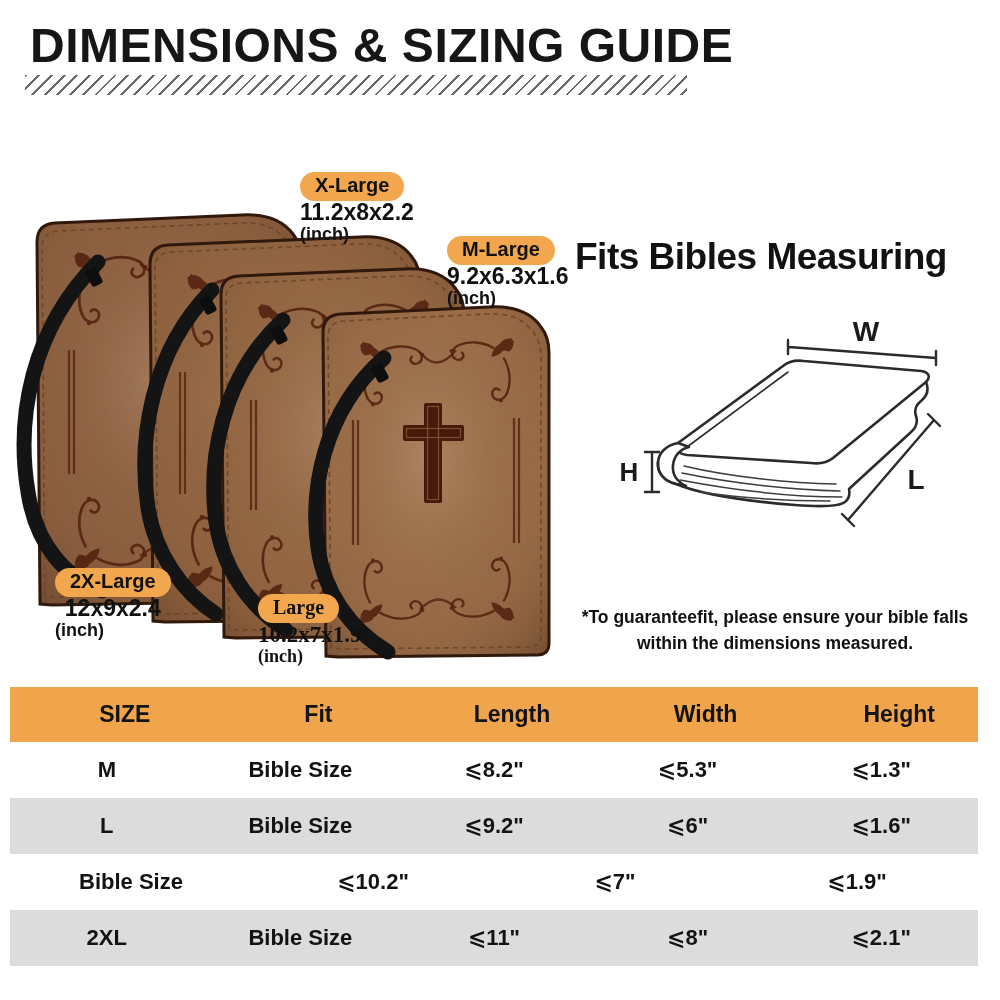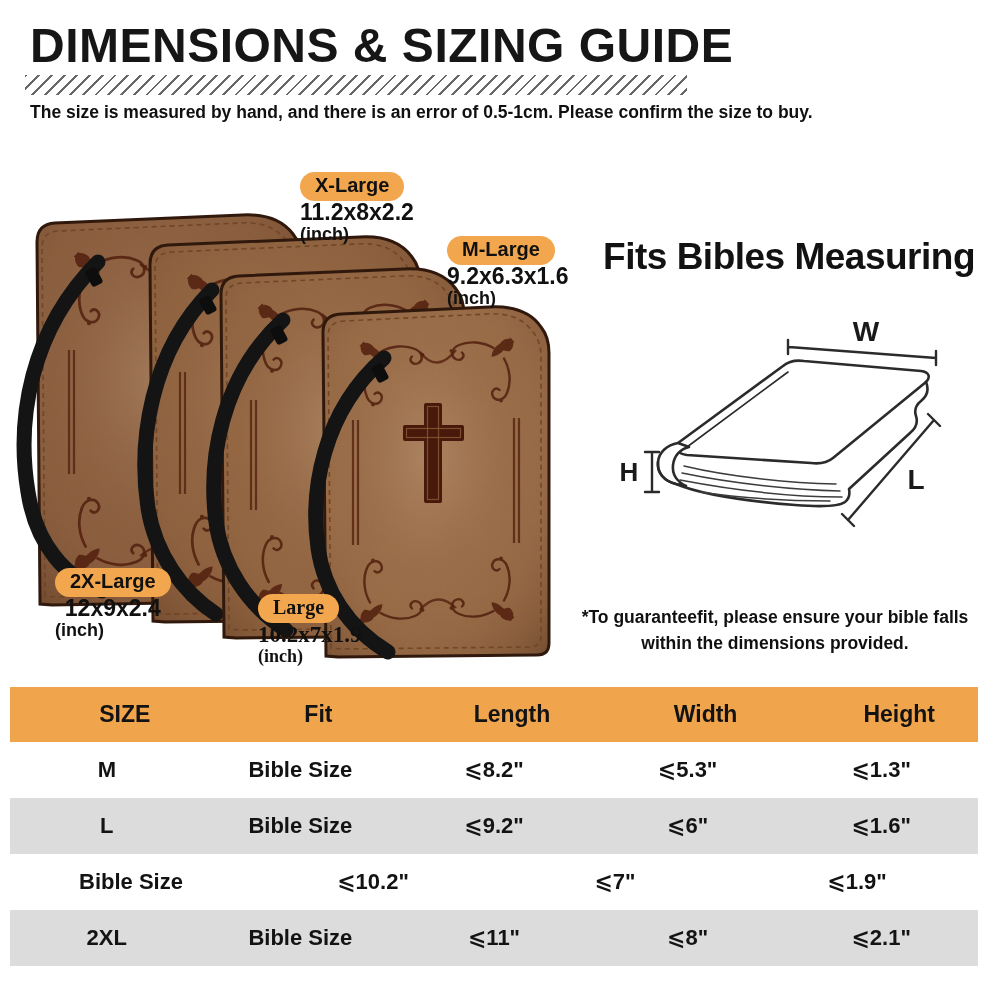--- a/index.html
+++ b/index.html
@@ -28,21 +28,21 @@
   .size-label{position:absolute;z-index:5;}
   .size-pill{
     display:inline-block;background:#F2A74E;border-radius:999px;
     padding:2px 15px 4px 15px;font-size:20px;font-weight:bold;color:#111;
     white-space:nowrap;
   }
   .size-dims{font-size:23px;font-weight:bold;margin-top:0;line-height:23px;white-space:nowrap;text-align:center;}
   .size-unit{font-size:18px;font-weight:bold;line-height:21px;white-space:nowrap;}
   
   .fit-heading{
-    position:absolute;left:575px;top:236px;width:400px;text-align:right;
+    position:absolute;left:575px;top:236px;width:400px;text-align:left;
     font-size:37px;font-weight:bold;letter-spacing:-.5px;color:#121212;white-space:nowrap;
   }
   .book-svg{position:absolute;left:595px;top:312px;width:395px;height:248px;}
   .fit-note{
     position:absolute;left:575px;top:568px;width:400px;text-align:center;
     font-size:17.5px;font-weight:bold;line-height:26px;color:#101010;margin-top:36px;
   }
   
   .size-table{position:absolute;left:10px;top:687px;width:968px;z-index:4;}
   .t-row{display:flex;align-items:center;height:56px;}
@@ -51,21 +51,20 @@
   .t-cell{flex:1 1 20%;text-align:center;font-weight:bold;font-size:22px;color:#131313;}
   .t-row.head .t-cell{font-size:23px;padding-left:36px;}
 </style>
 </head>
 <body>
 
 <div class="canvas">
 
   <div class="page-title">DIMENSIONS &amp; SIZING GUIDE</div>
   <div class="hatch-bar"></div>
-  <div class="disclaimer">The size is measured by hand, and there is an error of 0.5-1cm. Please confirm the size to buy.</div>
 
   <svg class="covers-svg" viewBox="0 138 580 550" xmlns="http://www.w3.org/2000/svg">
     <defs>
       <radialGradient id="shade" cx="46%" cy="42%" r="78%">
         <stop offset="0%" stop-color="#ffe7c8" stop-opacity="0.20"></stop>
         <stop offset="55%" stop-color="#96603a" stop-opacity="0.06"></stop>
         <stop offset="100%" stop-color="#2a1305" stop-opacity="0.40"></stop>
       </radialGradient>
       <filter id="grain" x="-5%" y="-5%" width="110%" height="110%">
         <feTurbulence type="fractalNoise" baseFrequency="0.55" numOctaves="2" stitchTiles="stitch"></feTurbulence>
@@ -229,21 +228,21 @@
     </g>
     <g fill="#1a1a1a" font-family="Liberation Sans, DejaVu Sans, sans-serif" font-weight="bold" text-anchor="middle">
       <text x="866" y="341" font-size="28">W</text>
       <text x="629" y="481" font-size="26">H</text>
       <text x="916" y="489" font-size="28">L</text>
     </g>
   </svg>
 
   <div class="fit-note">
     <div>*To guaranteefit, please ensure your bible falls</div>
-    <div>within the dimensions provided.</div>
+    <div>within the dimensions measured.</div>
   </div>
 
   <div class="size-table">
     <div class="t-row head">
       <div class="t-cell">SIZE</div>
       <div class="t-cell">Fit</div>
       <div class="t-cell">Length</div>
       <div class="t-cell">Width</div>
       <div class="t-cell">Height</div>
     </div>

